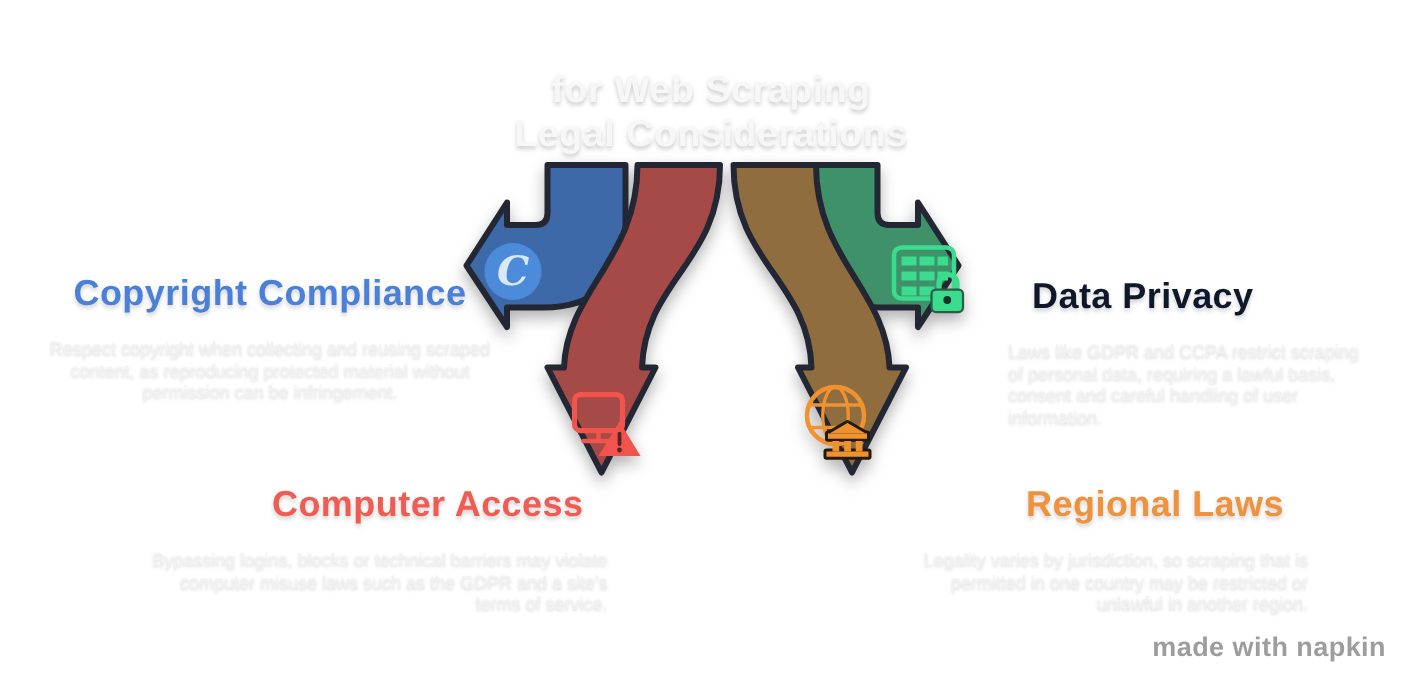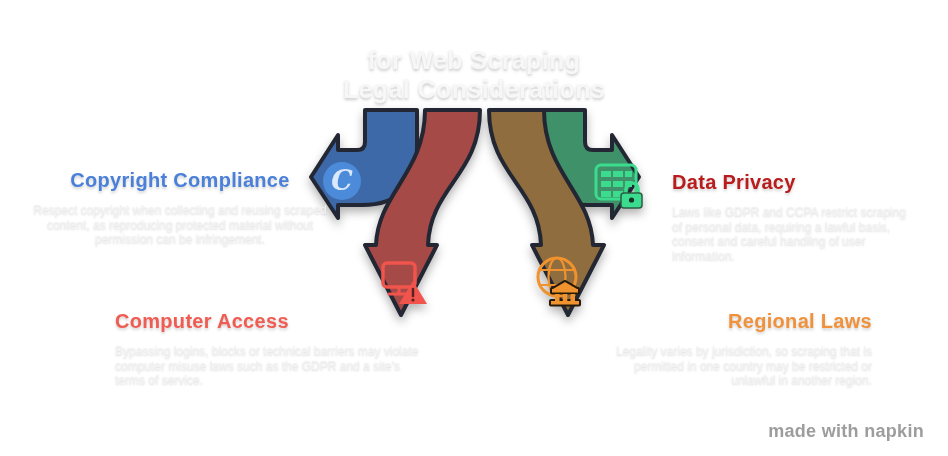--- a/index.html
+++ b/index.html
@@ -9,32 +9,32 @@
   }
   .title{
     position:absolute;top:46px;left:0;width:948px;text-align:center;
     color:#f7f7f7;font-weight:bold;font-size:25px;line-height:29px;letter-spacing:.4px;
     text-shadow:0 2px 3px rgba(110,110,110,.35);
   }
   .arrows{position:absolute;left:300px;top:105px;width:350px;height:215px;
     filter:drop-shadow(0 5px 5px rgba(0,0,0,.30));}
   .sec{position:absolute;}
   .sec h2{
-    margin:0;font-size:20px;line-height:26px;font-weight:bold;letter-spacing:.3px;
+    margin:16px;font-size:24px;line-height:26px;font-weight:bold;letter-spacing:.3px;
     text-shadow:0 2px 3px rgba(70,70,70,.25);
   }
   .sec p{
     margin:10px 0 0 0;font-size:12px;line-height:14.5px;color:#f2f2f2;
     text-shadow:0 1px 2px rgba(120,120,120,.30);
   }
   .sec-copyright{left:28px;top:167px;width:304px;text-align:center;}
   .sec-copyright h2{color:#4a80d9;}
   .sec-privacy{left:672px;top:169px;width:238px;text-align:left;}
-  .sec-privacy h2{color:#b91c1c;}
-  .sec-computer{left:115px;top:308px;width:305px;text-align:left;}
+  .sec-privacy h2{color:#0f172a;}
+  .sec-computer{left:100px;top:308px;width:305px;text-align:right;}
   .sec-computer h2{color:#f05c52;}
   .sec-regional{left:604px;top:308px;width:268px;text-align:right;}
   .sec-regional h2{color:#f0923c;}
   .watermark{
     position:absolute;right:24px;bottom:14px;font-size:18px;font-weight:600;
     color:#9d9d9d;letter-spacing:.3px;
   }
 </style>
 </head>
 <body>

